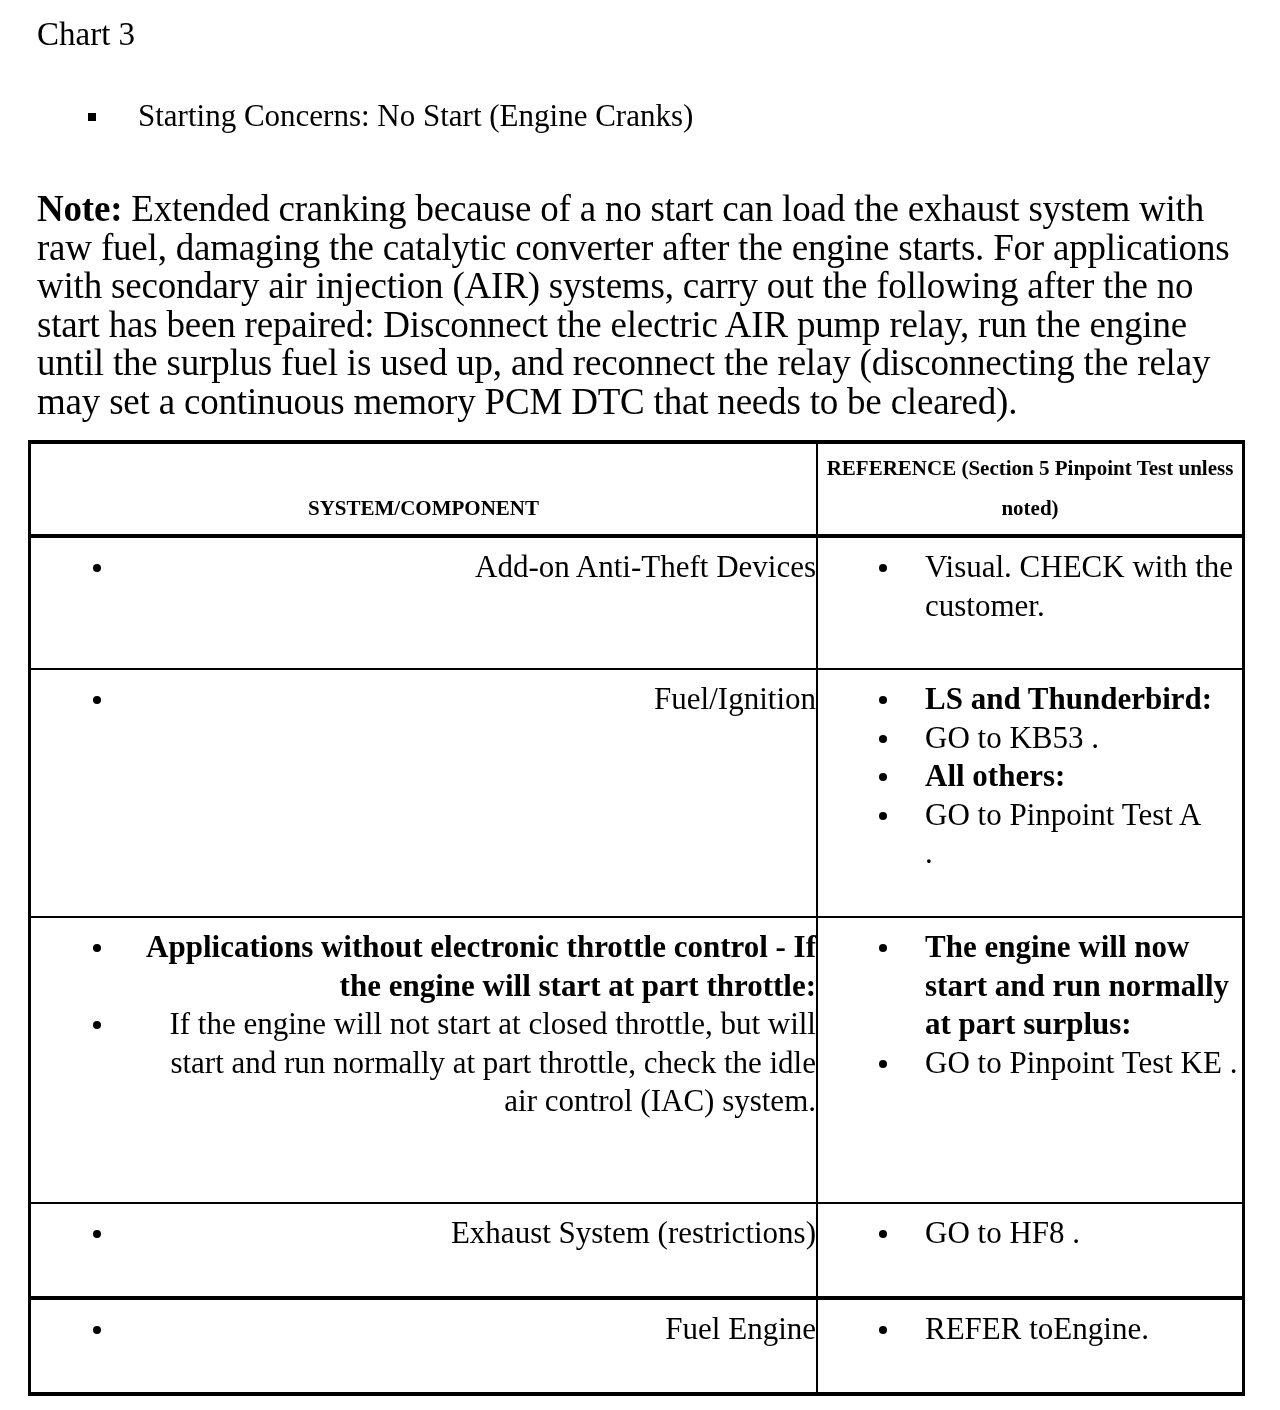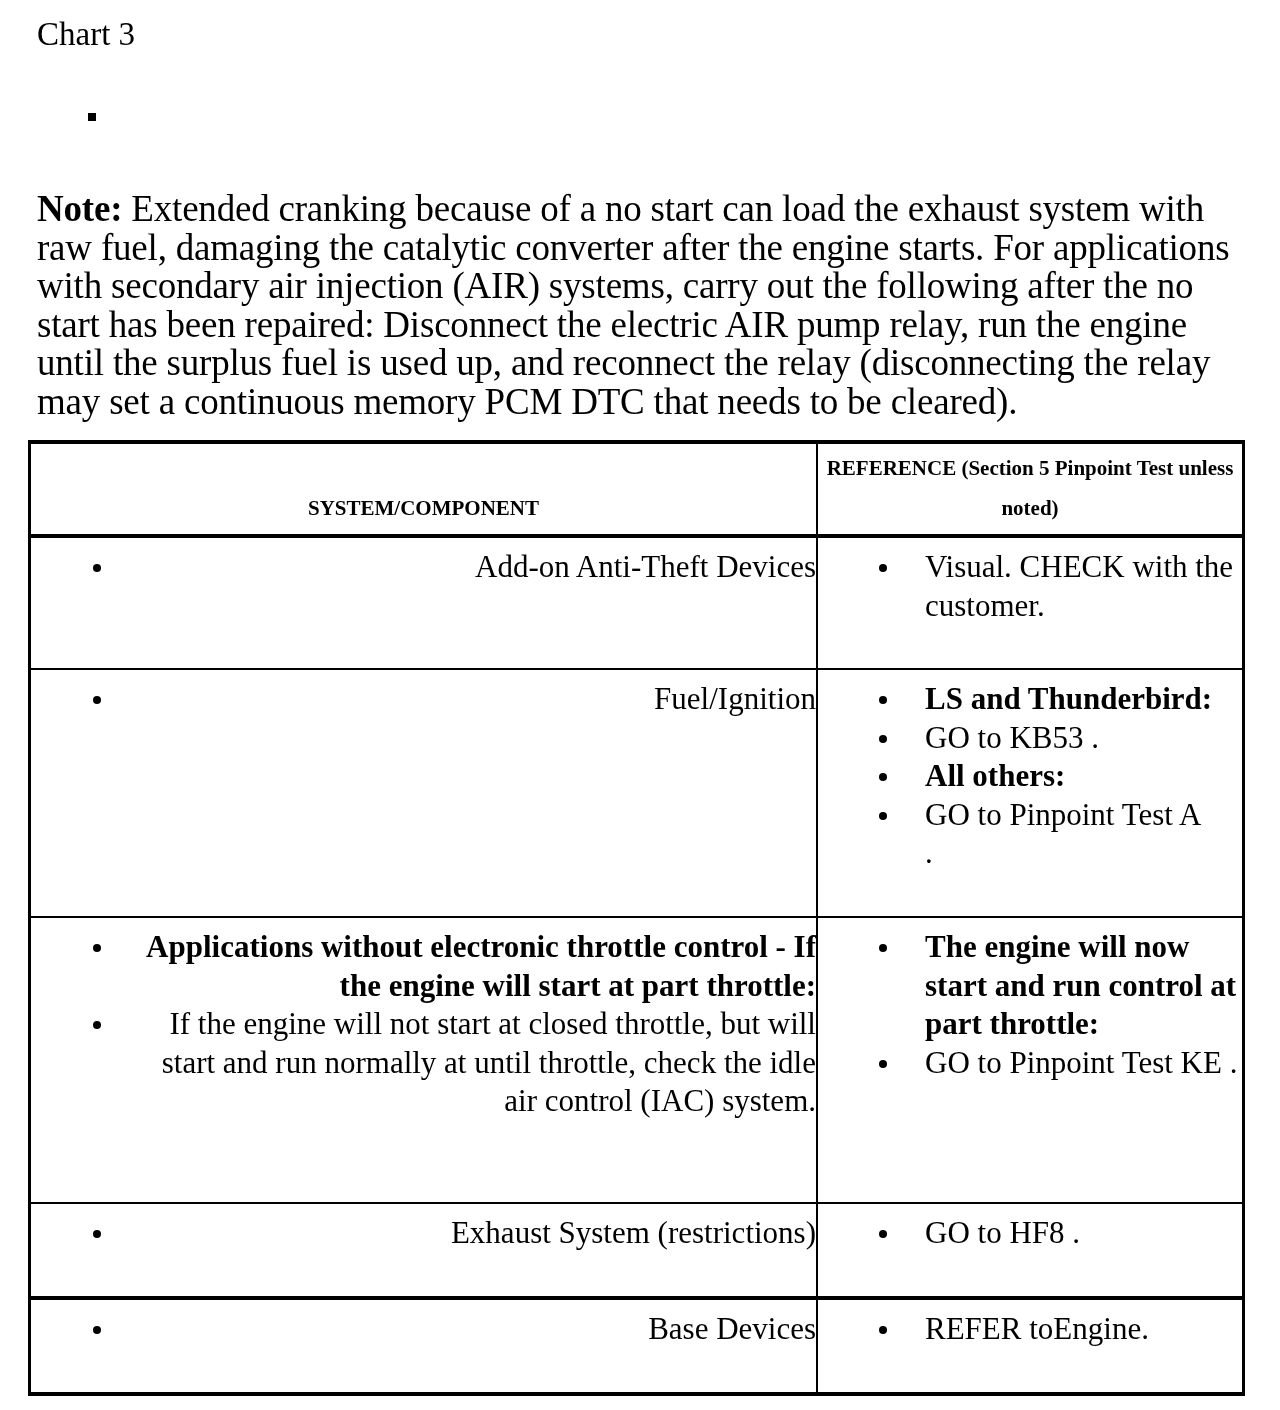--- a/index.html
+++ b/index.html
@@ -24,21 +24,21 @@
   .col2 ul { padding:10px 0 0 107px; }
   .col2 li .dot { left:-46px; }
   .bold { font-weight:bold; }
 </style>
 </head>
 <body>
 
 <div class="title">Chart 3</div>
 
 <div class="concern">
-  <span class="sq"></span>
+  <span class="sq"></span><span>Starting Concerns: No Start (Engine Cranks)</span>
 </div>
 
 <div class="note">
   <b>Note:</b><span> Extended cranking because of a no start can load the exhaust system with raw fuel, damaging the catalytic converter after the engine starts. For applications with secondary air injection (AIR) systems, carry out the following after the no start has been repaired: Disconnect the electric AIR pump relay, run the engine until the surplus fuel is used up, and reconnect the relay (disconnecting the relay may set a continuous memory PCM DTC that needs to be cleared).</span>
 </div>
 
 <table>
   <thead>
     <tr class="hdr">
       <th class="c1">SYSTEM/COMPONENT</th>
@@ -71,46 +71,46 @@
             <li class="bold"><span class="dot"></span><span>All others:</span></li>
             <li><span class="dot"></span><span>GO to Pinpoint Test A</span></li>
             <li class="nodot"><span>.</span></li>
           </ul>
         </td>
       </tr>
       <tr>
         <td class="col1" style="height: 284px;">
           <ul>
             <li class="bold"><span class="dot"></span><span>Applications without electronic throttle control - If the engine will start at part throttle:</span></li>
-            <li><span class="dot"></span><span>If the engine will not start at closed throttle, but will start and run normally at until throttle, check the idle air control (IAC) system.</span></li>
+            <li><span class="dot"></span><span>If the engine will not start at closed throttle, but will start and run normally at part throttle, check the idle air control (IAC) system.</span></li>
           </ul>
         </td>
         <td class="col2" style="height: 284px;">
           <ul>
-            <li class="bold"><span class="dot"></span><span>The engine will now start and run control at part throttle:</span></li>
+            <li class="bold"><span class="dot"></span><span>The engine will now start and run normally at part surplus:</span></li>
             <li><span class="dot"></span><span>GO to Pinpoint Test KE .</span></li>
           </ul>
         </td>
       </tr>
       <tr>
         <td class="col1" style="height: 92px;">
           <ul>
             <li><span class="dot"></span><span>Exhaust System (restrictions)</span></li>
           </ul>
         </td>
         <td class="col2" style="height: 92px; font-family: Liberation Serif, serif;">
           <ul>
             <li><span class="dot"></span><span>GO to HF8 .</span></li>
           </ul>
         </td>
       </tr>
       <tr class="r-thick">
         <td class="col1" style="height: 92px;">
           <ul>
-            <li><span class="dot"></span><span>Base Devices</span></li>
+            <li><span class="dot"></span><span>Fuel Engine</span></li>
           </ul>
         </td>
         <td class="col2" style="height: 92px;">
           <ul>
             <li><span class="dot"></span><span>REFER toEngine.</span></li>
           </ul>
         </td>
       </tr>
     </tbody>
 </table>

